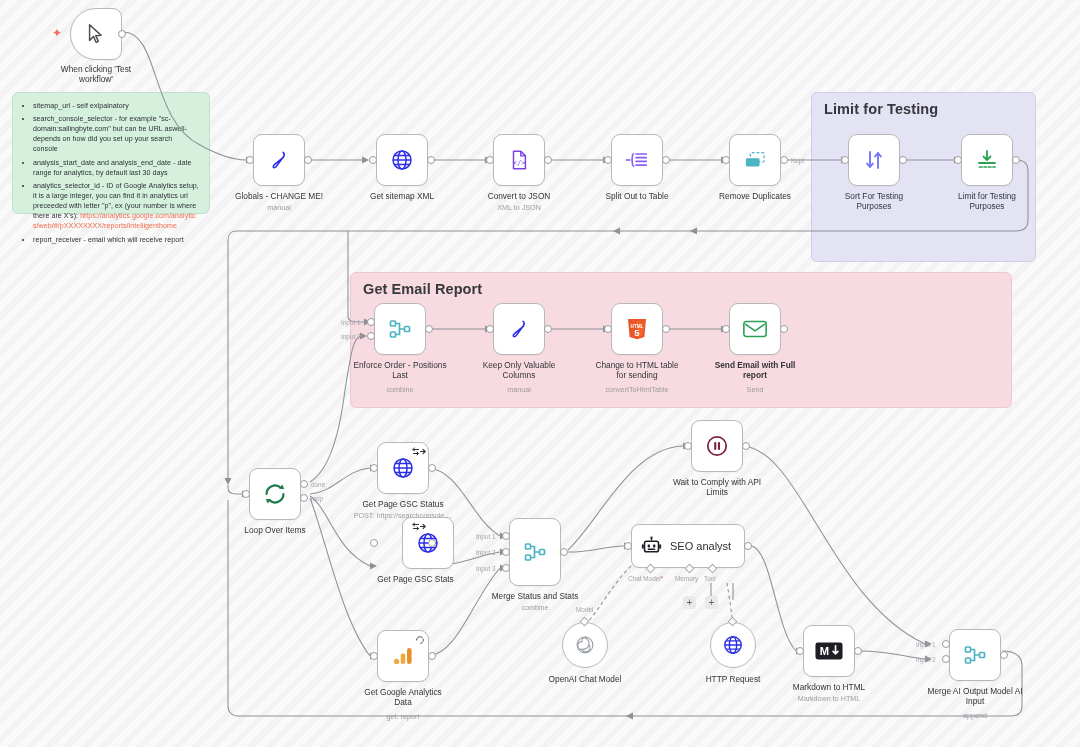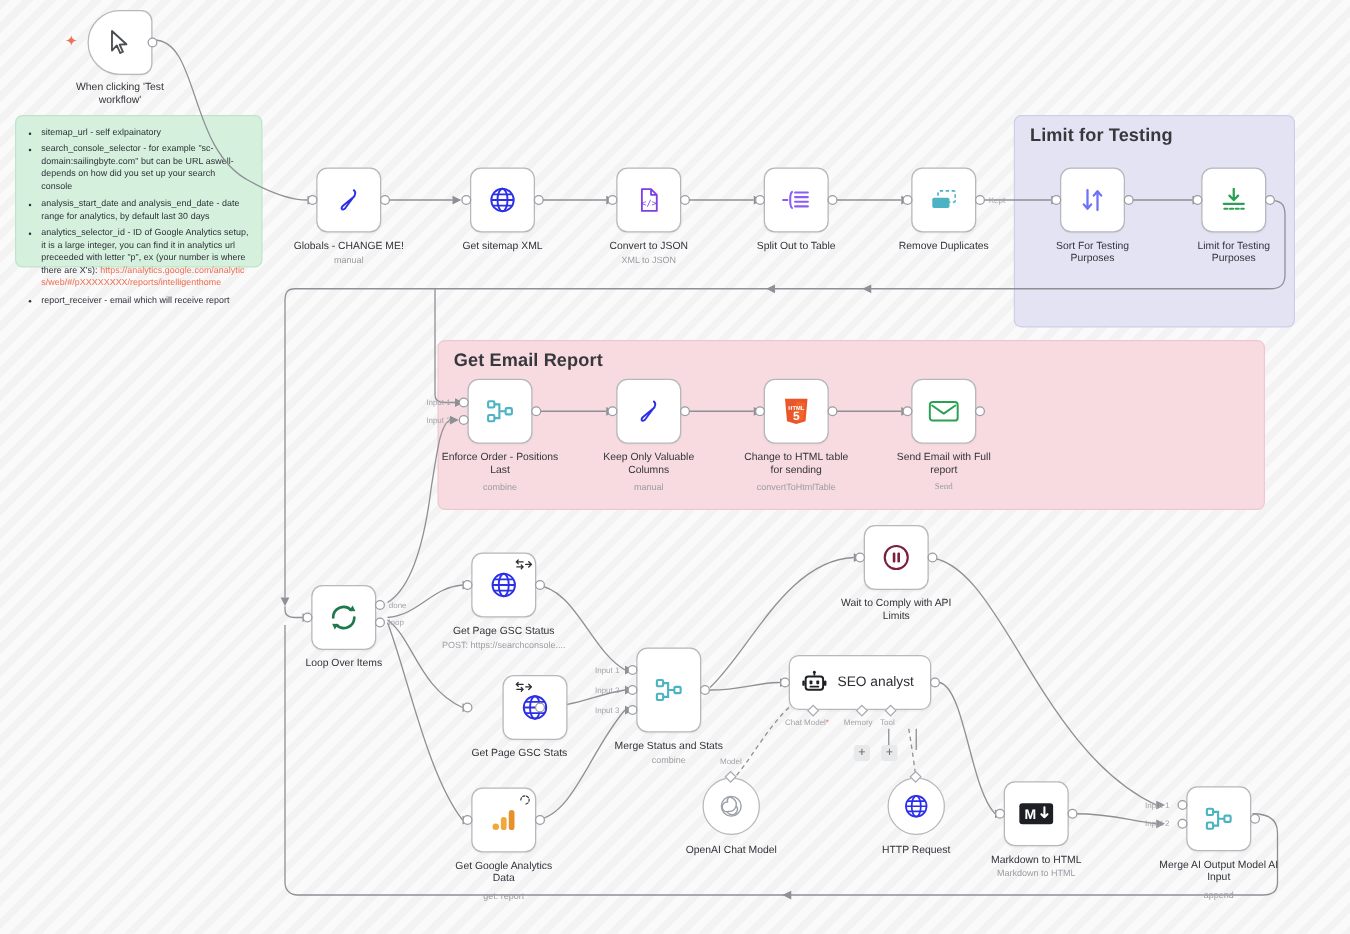--- a/index.html
+++ b/index.html
@@ -365,24 +365,24 @@
 
   <div class="node" style="left:729px;top:303px;">
     <div class="nbox">
       <svg width="26" height="22" viewBox="0 0 28 22">
         <rect x="2" y="3" width="24" height="16" rx="2.5" fill="none" stroke="#2aa053" stroke-width="1.7"></rect>
         <path d="M4 6 L14 13 L24 6" fill="none" stroke="#2aa053" stroke-width="1.7" stroke-linecap="round" stroke-linejoin="round"></path>
       </svg>
     </div>
     <div class="dot" style="left:-7px;top:22px;"></div>
     <div class="dot" style="left:51px;top:22px;"></div>
-    <div class="nlabel" style="top:57px;">
+    <div class="nlabel" style="top:57px;font-weight:bold;">
       <span>Send Email with Full</span><br><span>report</span>
     </div>
-    <div class="nsub" style="top:82px;font-family:Liberation Serif, serif;">Send</div>
+    <div class="nsub" style="top:82px;">Send</div>
   </div>
 
   <div class="node" style="left:249px;top:468px;">
     <div class="nbox">
       <svg width="26" height="26" viewBox="0 0 24 24">
         <path d="M4.2 12 A7.8 7.8 0 0 1 17.4 6.4" fill="none" stroke="#1e7a4c" stroke-width="2" stroke-linecap="round"></path>
         <path d="M19.8 12 A7.8 7.8 0 0 1 6.6 17.6" fill="none" stroke="#1e7a4c" stroke-width="2" stroke-linecap="round"></path>
         <polygon points="18.6,3.2 20.6,7.4 15.8,7.2" fill="#1e7a4c"></polygon>
         <polygon points="5.4,20.8 3.4,16.6 8.2,16.8" fill="#1e7a4c"></polygon>
       </svg>
@@ -406,21 +406,21 @@
     <svg style="position:absolute;left:35px;top:4px;" width="14" height="11" viewBox="0 0 14 11">
       <path d="M1 3.5 H6.5 M1 3.5 L2.6 2 M1 3.5 L2.6 5 M1.5 7.5 H6.5 M6.5 7.5 L5 6 M6.5 7.5 L5 9" stroke="#2c2e33" stroke-width="1" fill="none" stroke-linecap="round"></path>
       <path d="M8.6 5.5 H13 M11 3.4 L13.2 5.5 L11 7.6" stroke="#2c2e33" stroke-width="1.1" fill="none" stroke-linecap="round" stroke-linejoin="round"></path>
     </svg>
     <div class="dot" style="left:-7px;top:22px;"></div>
     <div class="dot" style="left:51px;top:22px;"></div>
     <div class="nlabel" style="top:57px;">Get Page GSC Status</div>
     <div class="nsub clip" style="top:69px;">POST: https://searchconsole....</div>
   </div>
 
-  <div class="node" style="left:377px;top:540px;padding-left:25px;">
+  <div class="node" style="left:377px;top:517px;padding-left:25px;">
     <div class="nbox">
       <svg width="24" height="24" viewBox="0 0 24 24">
         <circle cx="12" cy="12" r="9" fill="none" stroke="#2b2fe8" stroke-width="1.5"></circle>
         <ellipse cx="12" cy="12" rx="4" ry="9" fill="none" stroke="#2b2fe8" stroke-width="1.5"></ellipse>
         <path d="M3 12 H21 M4.5 7.5 H19.5 M4.5 16.5 H19.5" stroke="#2b2fe8" stroke-width="1.5" fill="none"></path>
       </svg>
     </div>
     <svg style="position:absolute;left:35px;top:4px;" width="14" height="11" viewBox="0 0 14 11">
       <path d="M1 3.5 H6.5 M1 3.5 L2.6 2 M1 3.5 L2.6 5 M1.5 7.5 H6.5 M6.5 7.5 L5 6 M6.5 7.5 L5 9" stroke="#2c2e33" stroke-width="1" fill="none" stroke-linecap="round"></path>
       <path d="M8.6 5.5 H13 M11 3.4 L13.2 5.5 L11 7.6" stroke="#2c2e33" stroke-width="1.1" fill="none" stroke-linecap="round" stroke-linejoin="round"></path>

